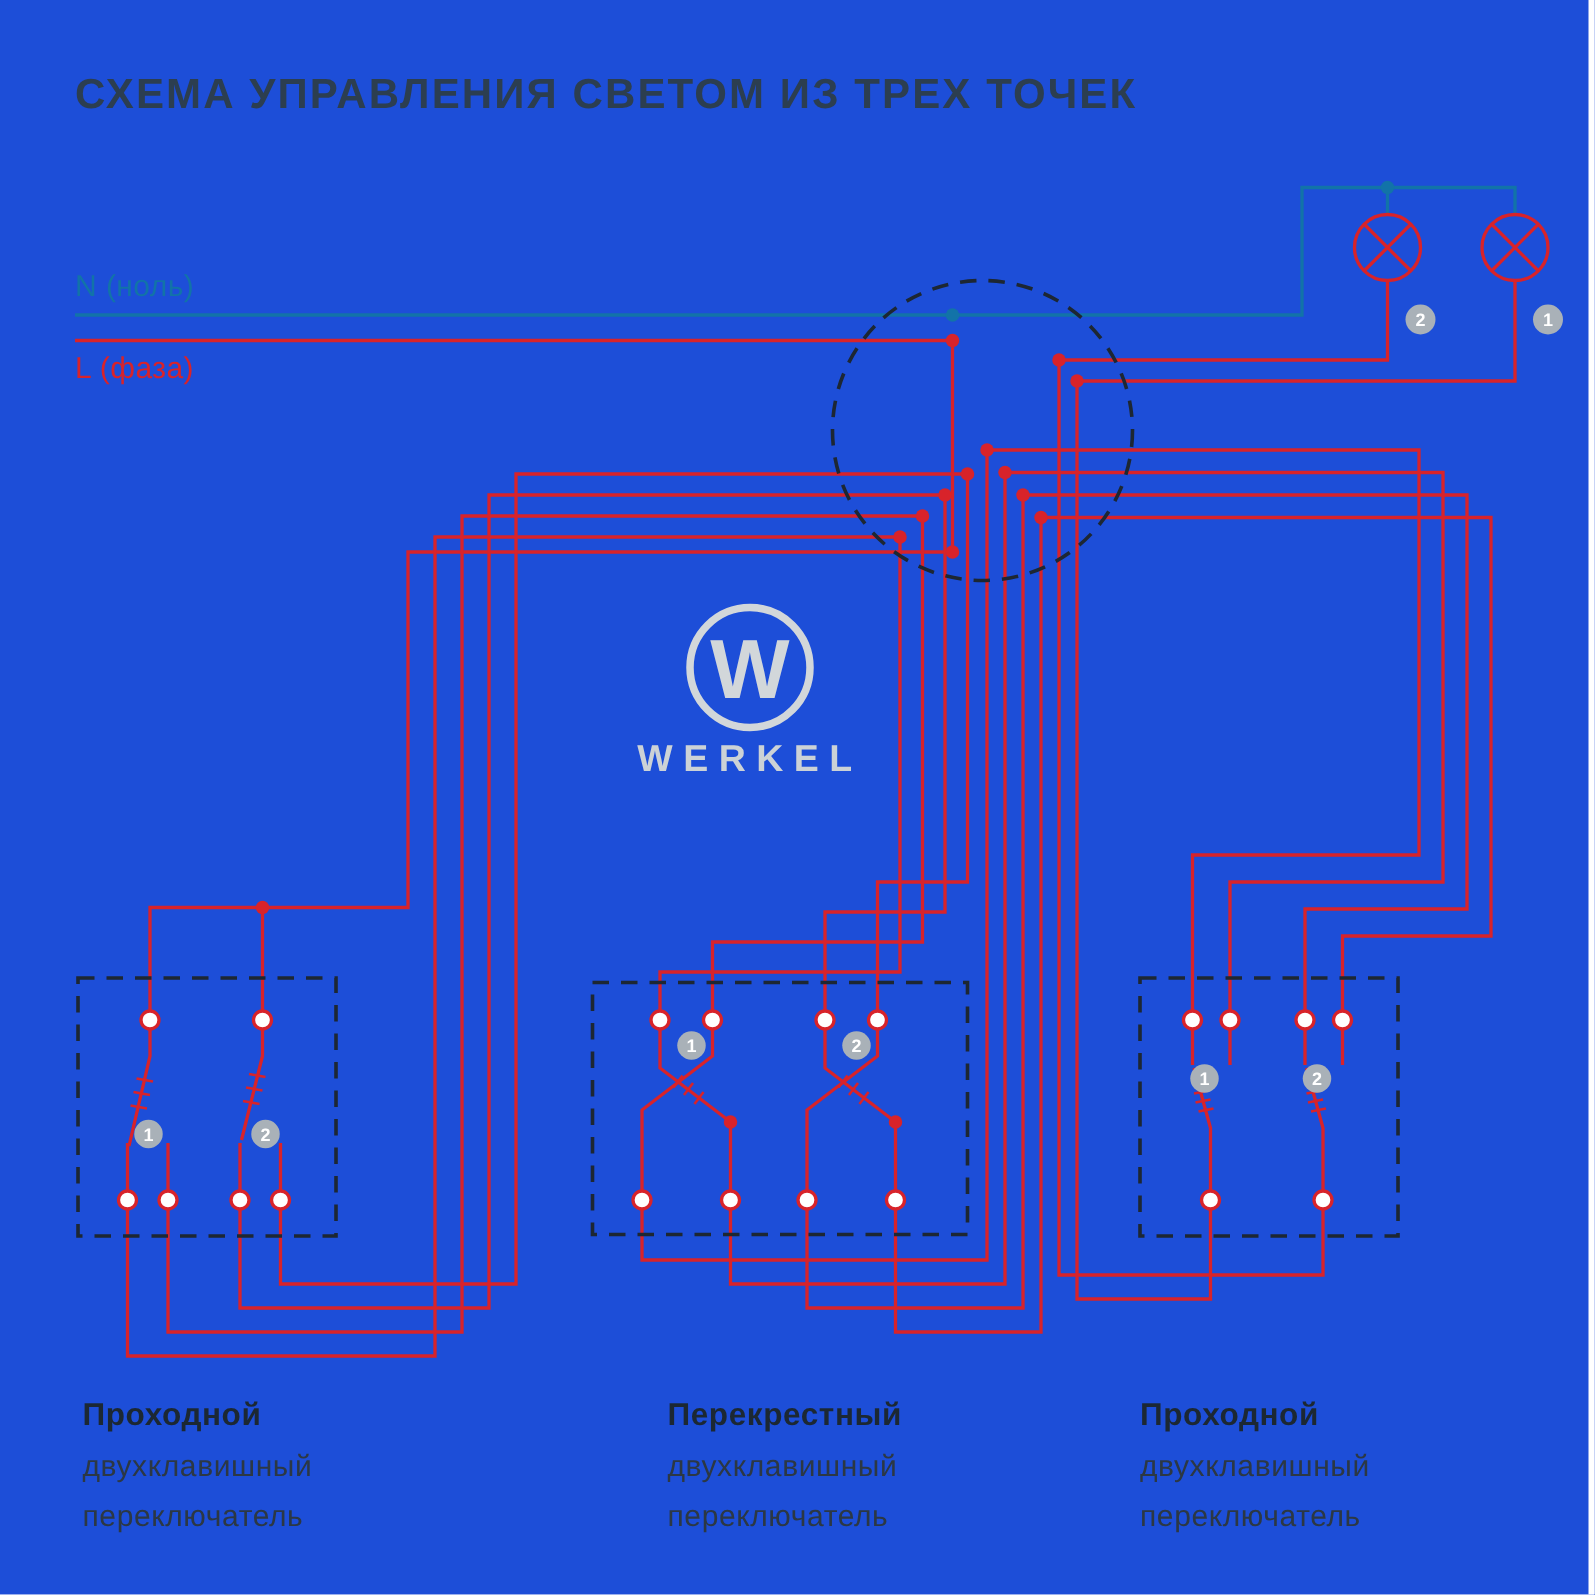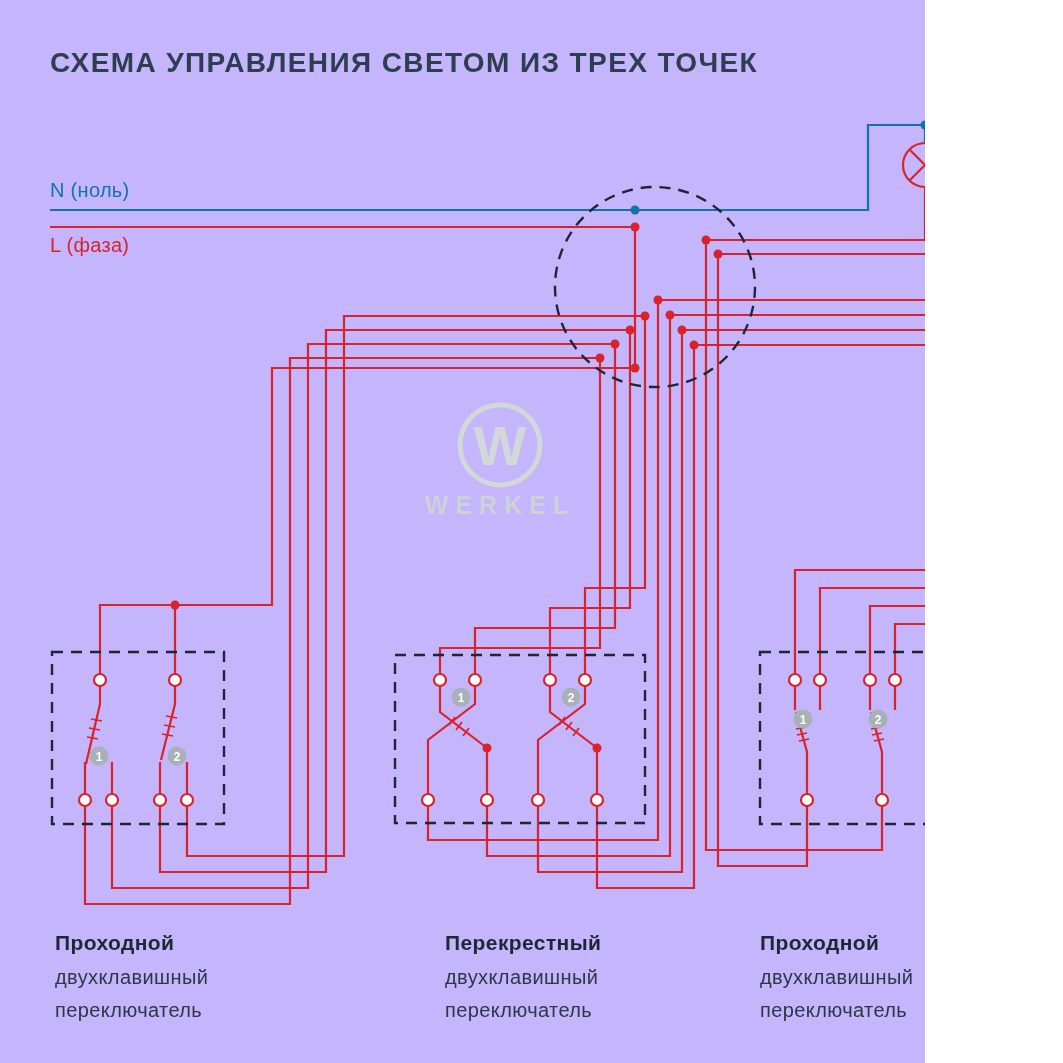--- a/index.html
+++ b/index.html
@@ -1,17 +1,17 @@
 <!DOCTYPE html>
 <html><head>
 <meta charset="utf-8">
 <style>
   html,body{margin:0;padding:0;background:#ffffff;}
   body{width:1063px;height:1063px;font-family:"Liberation Sans",sans-serif;}
-  .stage{position:relative;width:925px;height:1063px;background:#c4b5fd;overflow:hidden;}
+  .stage{position:relative;width:1059px;height:1063px;background:#1d4ed8;overflow:hidden;}
   svg{display:block;}
 
   .title{font-size:28px;font-weight:700;letter-spacing:1.4px;fill:#2c3e50;}
   .nlabel{font-size:20px;fill:#1273a8;letter-spacing:.3px;}
   .llabel{font-size:20px;fill:#d8232a;letter-spacing:.3px;}
   .caption-bold{font-size:21px;font-weight:700;fill:#1c2833;letter-spacing:.4px;}
   .caption{font-size:20px;fill:#2c3844;letter-spacing:.4px;}
   .brand{font-size:25px;font-weight:700;fill:#ccd2d6;letter-spacing:7px;}
   .wm-letter{font-size:56px;font-weight:700;fill:#d2d7da;}
   .badge-num{font-size:12px;font-weight:700;fill:#ffffff;}

